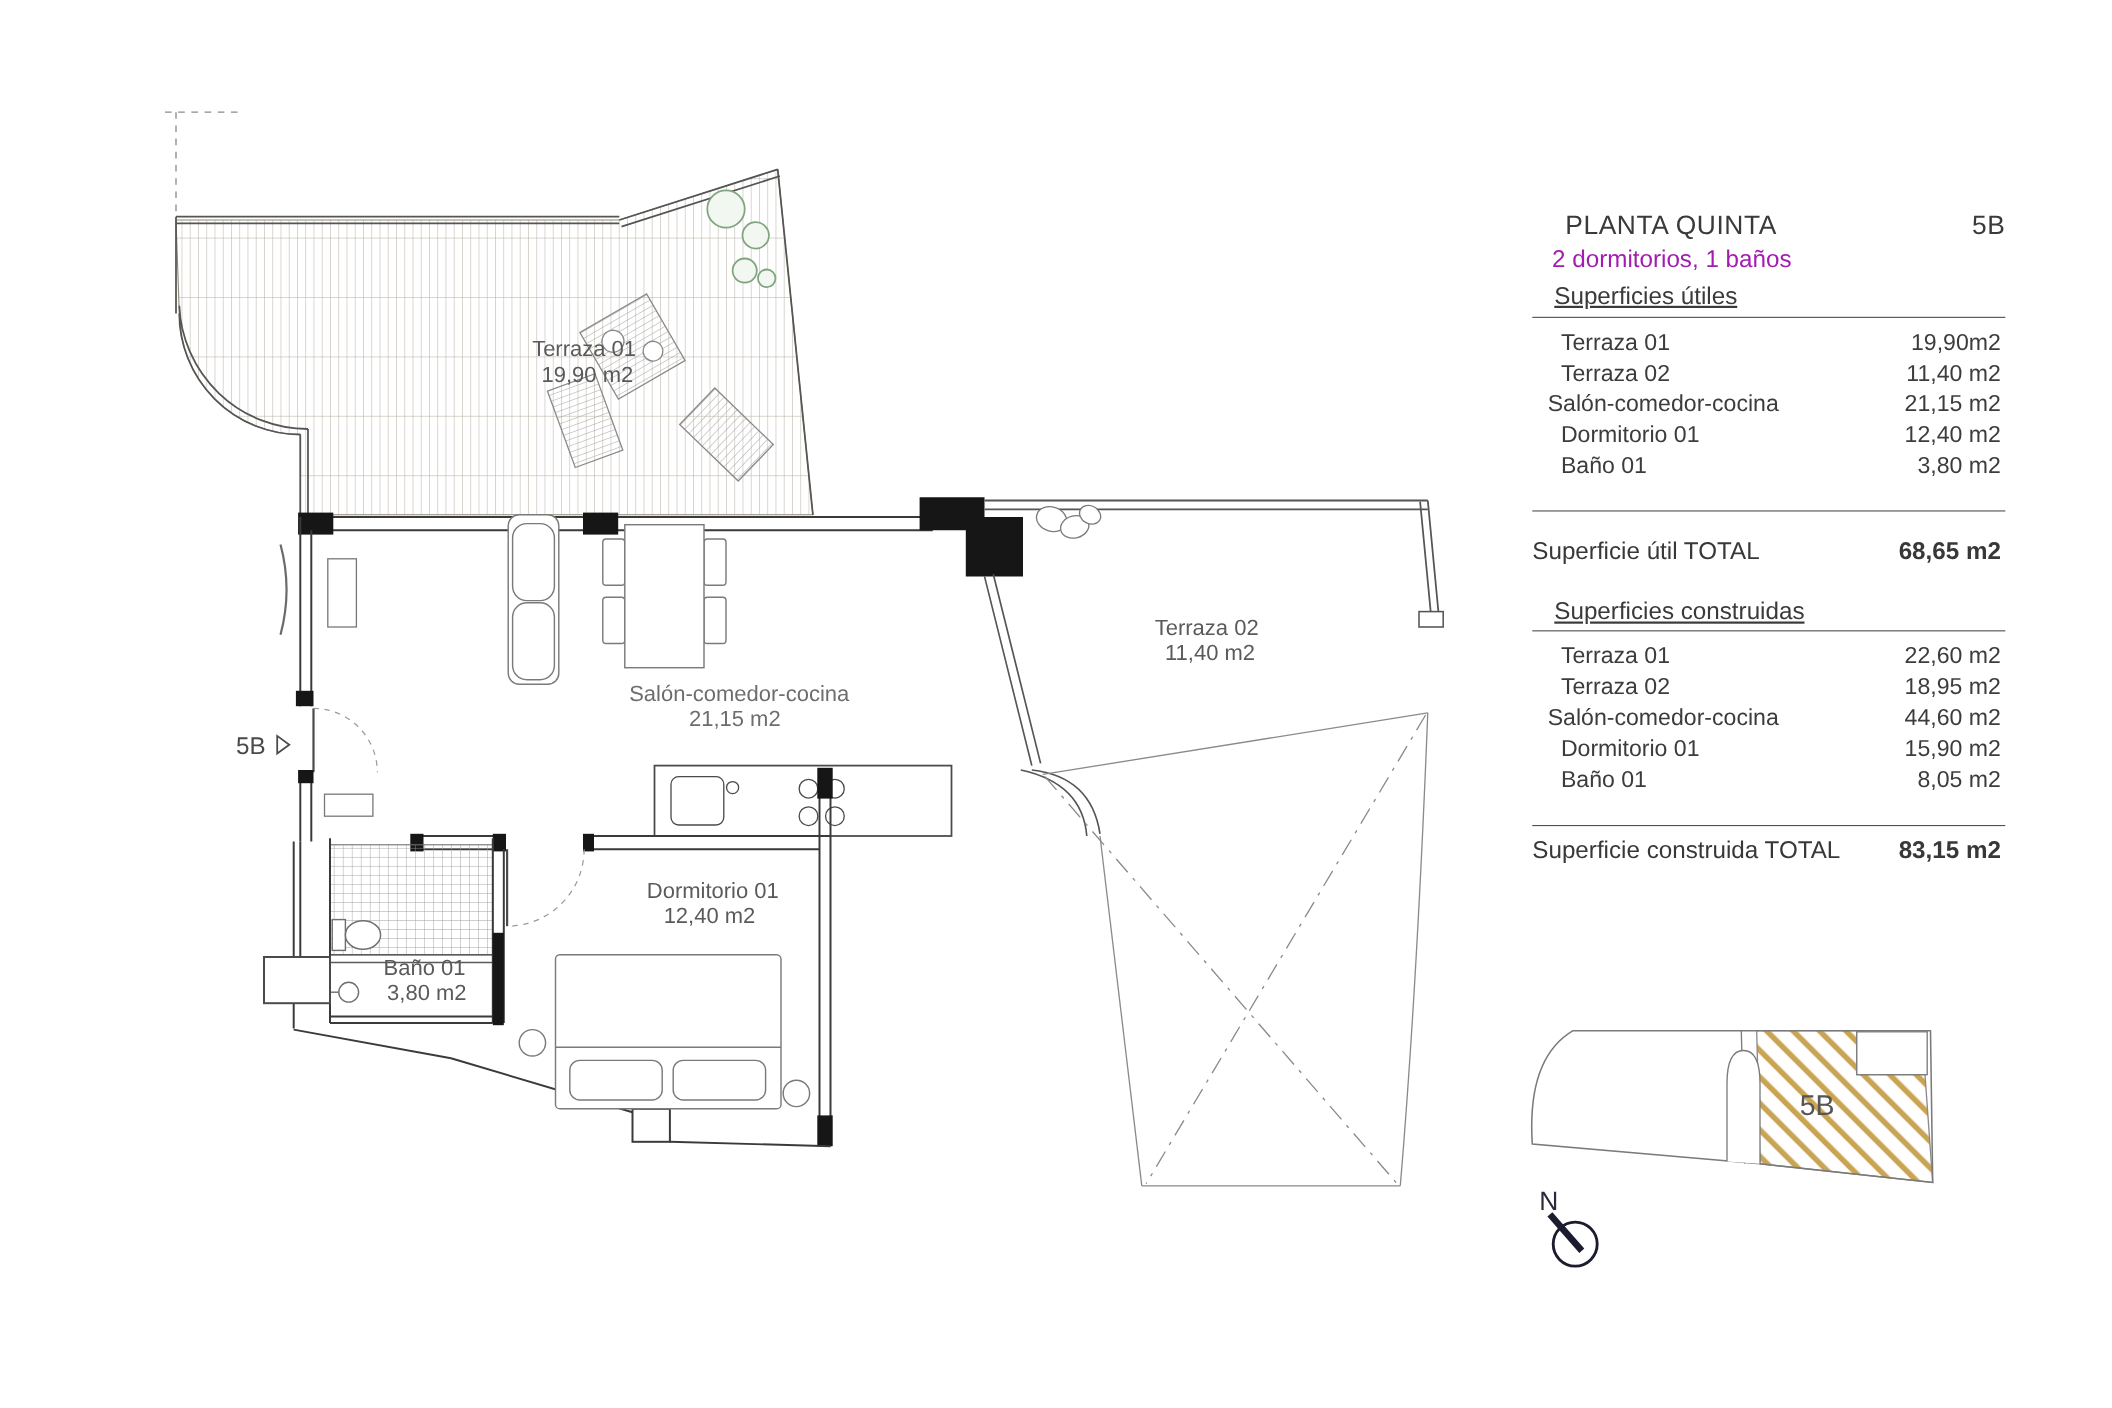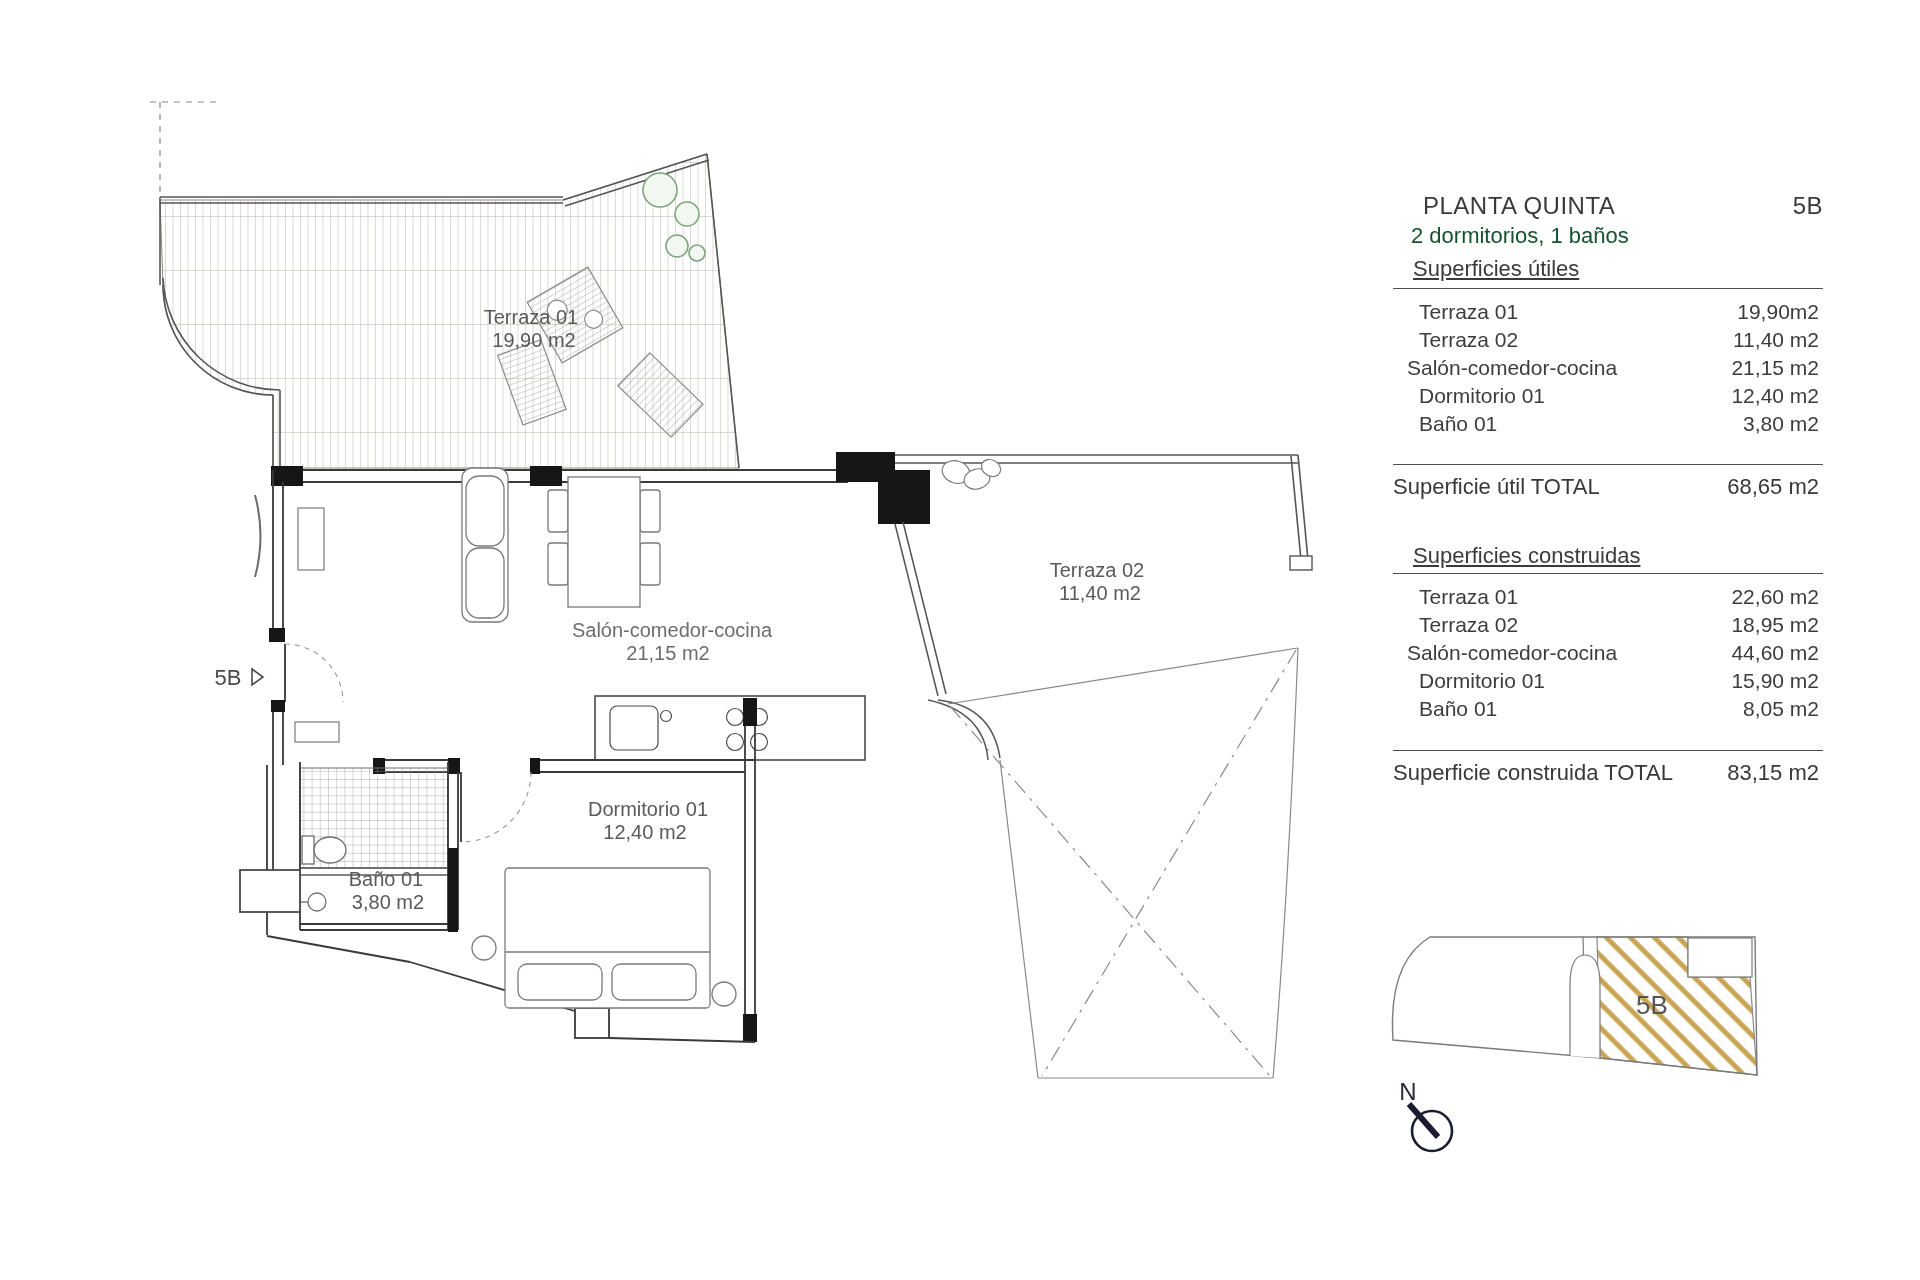--- a/index.html
+++ b/index.html
@@ -7,30 +7,30 @@
        font-family:"Liberation Sans", sans-serif;color:#3f3f3f;}
   .stage{position:absolute;inset:0;}
   svg{position:absolute;left:0;top:0;}
 
   
   .panel{position:absolute;left:1393px;top:192px;width:430px;}
   .panel *{box-sizing:border-box;}
   .abs{position:absolute;left:0;right:0;gap:38px;}
   .p-header{display:flex;justify-content:space-between;font-size:24px;letter-spacing:.5px;color:#3a3a3a;}
   .p-title{padding-left:30px;}
-  .p-sub{top:31px;font-size:22px;padding-left:18px;color:#14532d;}
+  .p-sub{top:31px;font-size:22px;padding-left:18px;color:#a21caf;}
   .p-heading{font-size:22px;padding-left:20px;color:#3a3a3a;text-decoration:underline;}
   .rule{border-top:1.6px solid #4e4e4e;height:0;}
   .rows{display:block;}
   .row{display:flex;justify-content:space-between;font-size:21px;height:28px;line-height:28px;color:#3c3c3c;}
   .row .lbl{padding-left:26px;}
   .row.salon .lbl{padding-left:14px;}
   .row .val{padding-right:4px;margin-left:24px;}
   .total{display:flex;justify-content:space-between;font-size:22px;color:#383838;}
-  .total .val{padding-right:4px;}
+  .total .val{padding-right:4px;font-weight:bold;}
 </style>
 </head>
 <body>
 
 <div class="stage">
 
 <svg width="1920" height="1280" viewBox="0 0 1920 1280">
   <defs>
     <pattern id="tiles" width="7.5" height="54" patternUnits="userSpaceOnUse">
       <path d="M0,0 V54 M0,0 H7.5" stroke="#b4ac9e" stroke-width="0.9" fill="none"></path>
@@ -258,21 +258,21 @@
       <span class="lbl">Dormitorio 01</span>
       <span class="val">12,40 m2</span>
     </div>
     <div class="row">
       <span class="lbl">Baño 01</span>
       <span class="val">3,80 m2</span>
     </div>
   </div>
 
   <div class="abs rule" style="top:272px;"></div>
-  <div class="abs total" style="top:282px;">
+  <div class="abs total" style="top:296px;">
     <span>Superficie útil TOTAL</span>
     <span class="val">68,65 m2</span>
   </div>
 
   <div class="abs p-heading" style="top:351px;">Superficies construidas</div>
   <div class="abs rule" style="top:381px;"></div>
 
   <div class="abs rows" style="top:391px;">
     <div class="row">
       <span class="lbl">Terraza 01</span>

